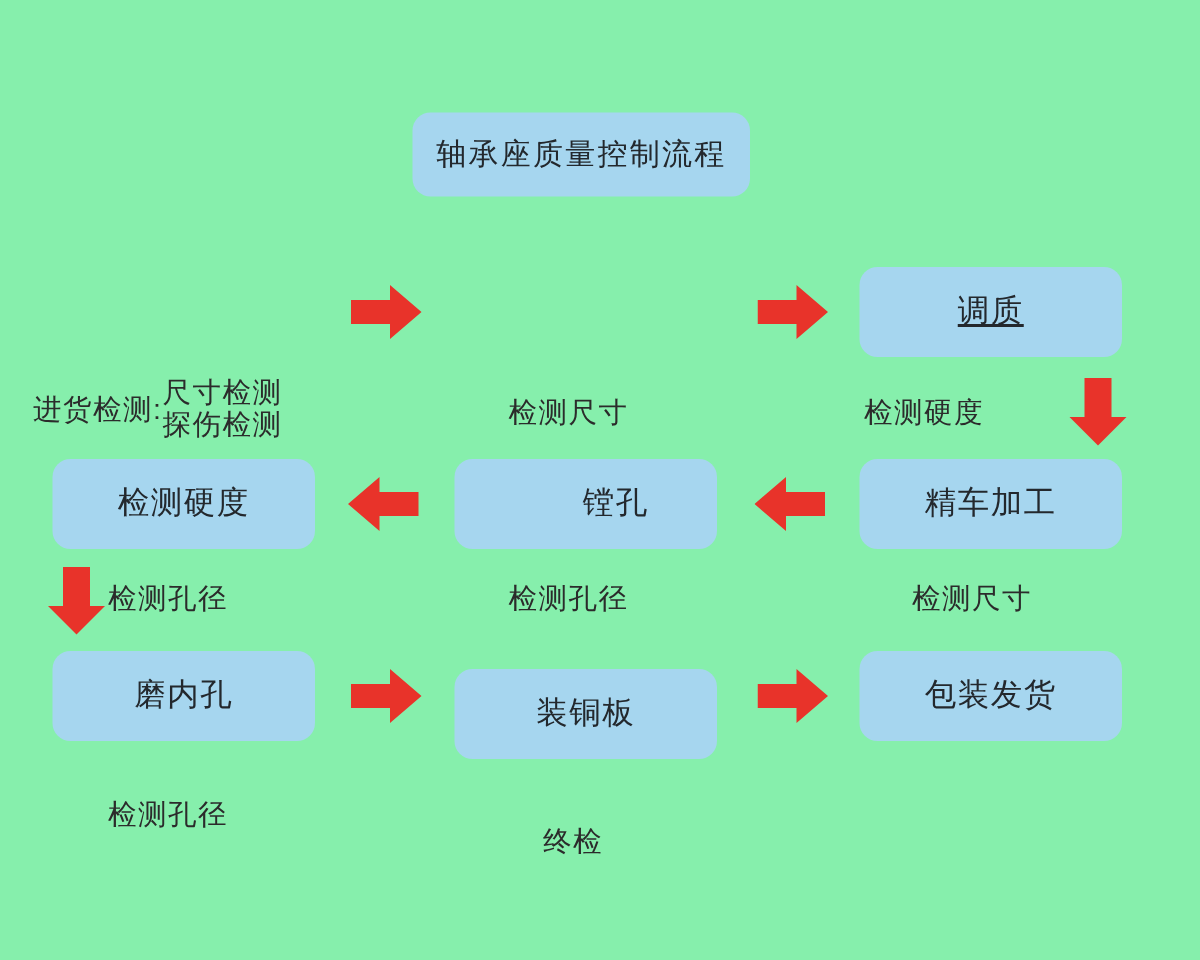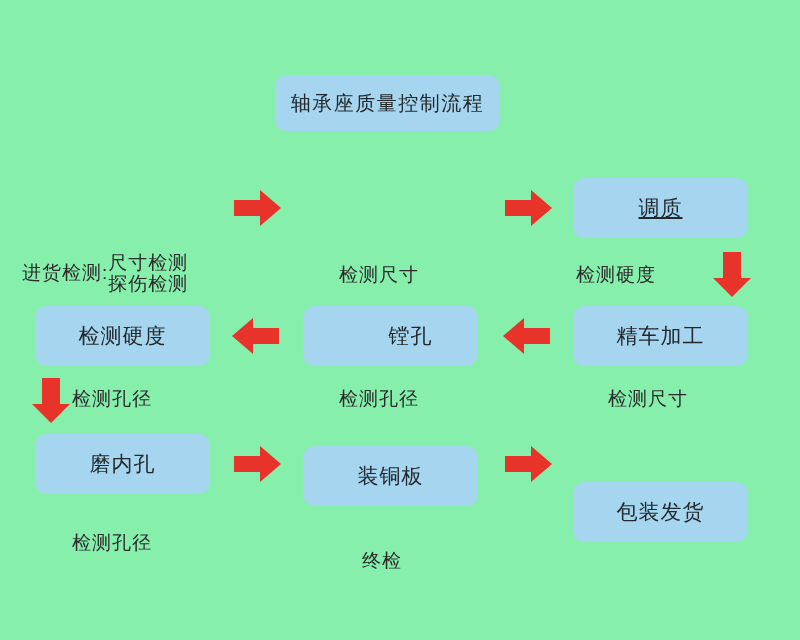--- a/index.html
+++ b/index.html
@@ -184,21 +184,21 @@
   <div class="node step" style="left:303px; top:434px;margin-top:12px;">
     <span>装铜板</span>
   </div>
 
   <div class="arrow" style="left:505px; top:444px;">
     <svg width="48" height="40" viewBox="0 0 48 40">
       <polygon points="0,12 26,12 26,2 47,20 26,38 26,28 0,28" fill="#e8332a"></polygon>
     </svg>
   </div>
 
-  <div class="node step" style="left:573px; top:434px;margin-top:48px;">
+  <div class="node step" style="left:573px; top:434px;">
     <span>包装发货</span>
   </div>
 
   <div class="label" style="left:72px; top:530px;">
     <span>检测孔径</span>
   </div>
 
   <div class="label" style="left:362px; top:548px;">
     <span>终检</span>
   </div>

